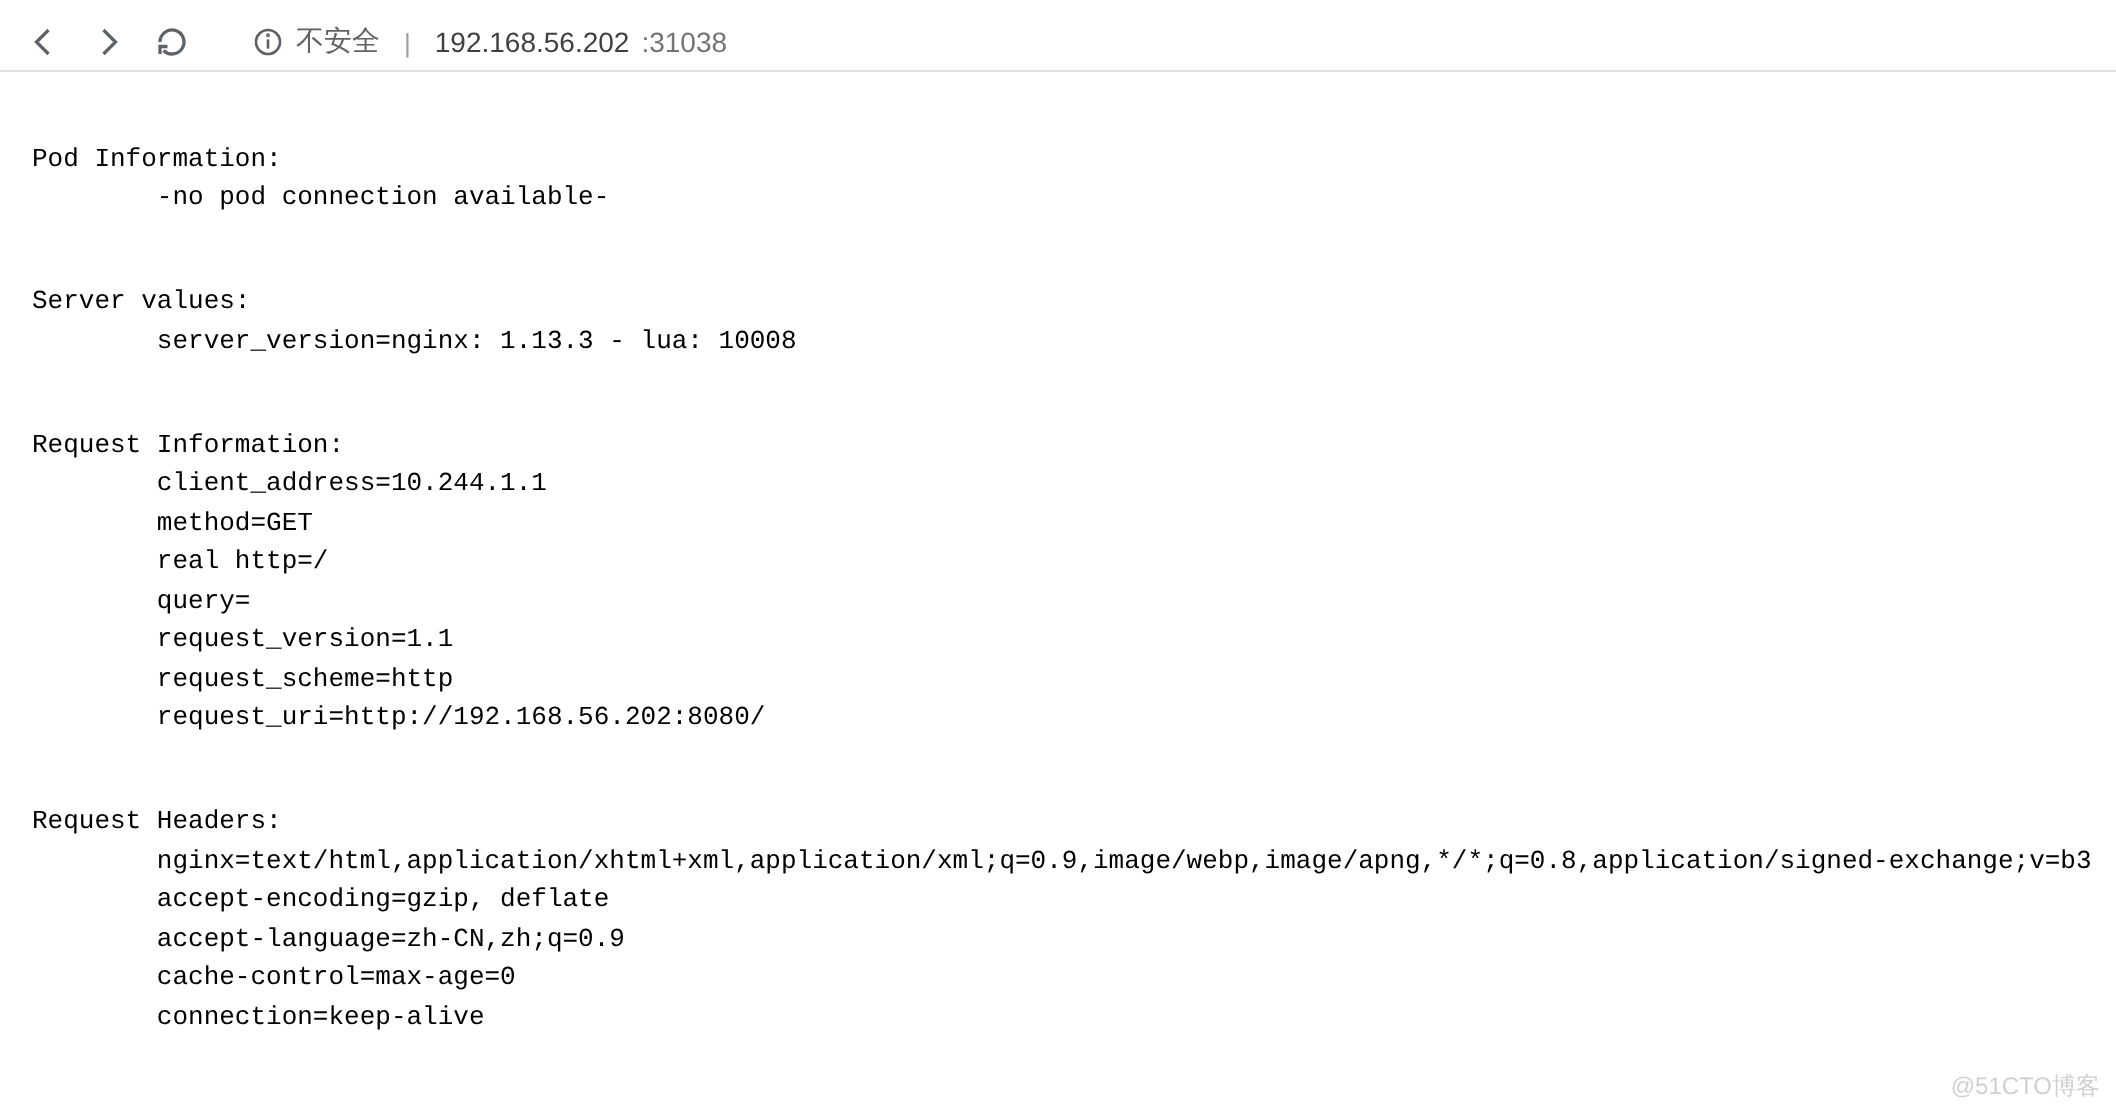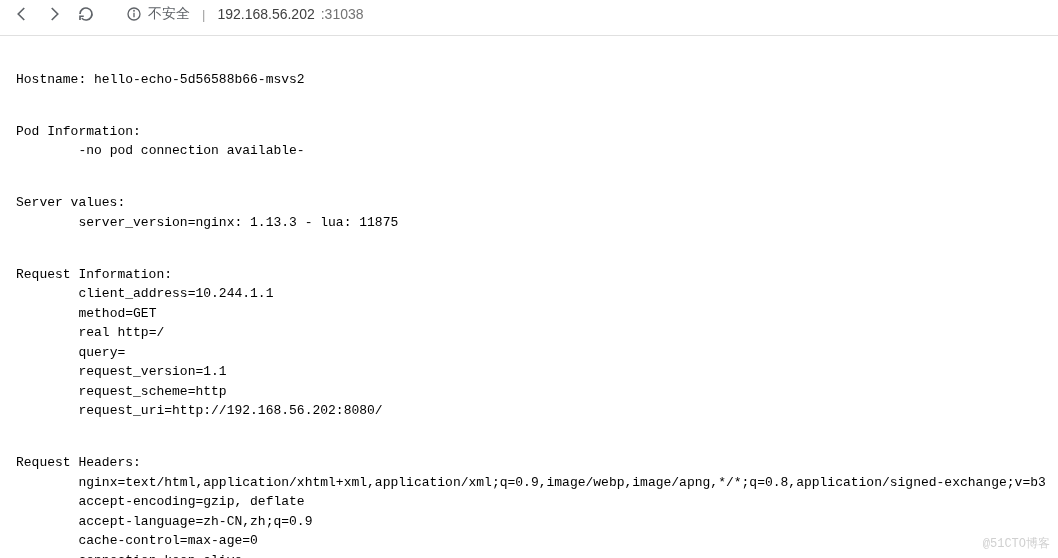--- a/index.html
+++ b/index.html
@@ -7,21 +7,21 @@
       width: 1058px;
       height: 558px;
       font-family: Arial, sans-serif;
       background: #fff;
       overflow: hidden;
       position: relative;
     }
     .toolbar {
       height: 36px;
       display: flex;
-      align-items: flex-start;
+      align-items: flex-end;
       padding: 0 8px;
       border-bottom: 1px solid #e0e0e0;
       gap: 4px;
     }
     .nav-btn {
       width: 28px;
       height: 28px;
       display: flex;
       align-items: center;
       justify-content: center;
@@ -60,21 +60,21 @@
       color: #000;
       white-space: pre;
     }
     .section { margin-bottom: 13px; }
     .watermark {
       position: absolute;
       right: 8px;
       bottom: 6px;
       color: #d0d0d0;
       font-size: 12px;
-      font-family: Liberation Mono, monospace;
+      font-family: Liberation Sans, sans-serif;
     }
   </style>
 </head>
 <body>
 
 <div class="toolbar">
   <div class="nav-btn">
     <svg viewBox="0 0 24 24" fill="none" stroke="currentColor" stroke-width="2.2">
         <path d="M15 4l-8 8 8 8"></path>
       </svg>
@@ -99,25 +99,24 @@
         </svg>
     </span>
     <span class="sec-label">不安全</span>
     <span class="divider">|</span>
     <span class="url-host">192.168.56.202</span>
       <span class="url-port">:31038</span>
   </div>
 </div>
 
 <div class="content">
-<div class="section"><span>Hostname:</span> <span>hello-echo-5d56588b66-msvs2</span></div>
 <div class="section"><span>Pod Information:</span>
         <span>-no pod connection available-</span></div>
 <div class="section"><span>Server values:</span>
-        <span>server_version=nginx: 1.13.3 - lua: 11875</span></div>
+        <span>server_version=nginx: 1.13.3 - lua: 10008</span></div>
 <div class="section"><span>Request Information:</span>
         <span>client_address=10.244.1.1</span>
         <span>method=GET</span>
         <span>real http=/</span>
         <span>query=</span>
         <span>request_version=1.1</span>
         <span>request_scheme=http</span>
         <span>request_uri=http://192.168.56.202:8080/</span></div>
 <div class="section"><span>Request Headers:</span>
         <span>nginx=text/html,application/xhtml+xml,application/xml;q=0.9,image/webp,image/apng,*/*;q=0.8,application/signed-exchange;v=b3</span>

